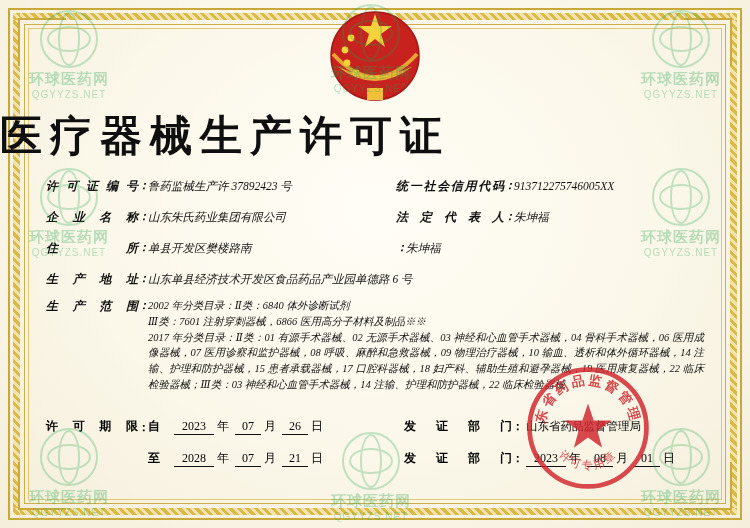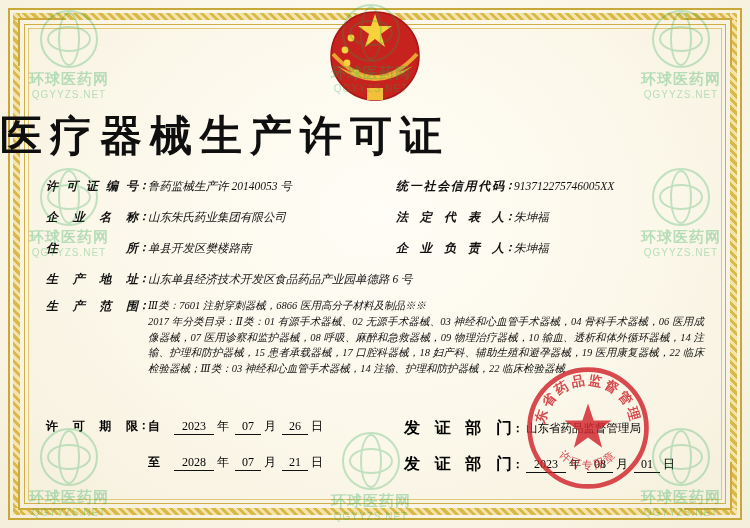--- a/index.html
+++ b/index.html
@@ -86,39 +86,39 @@
     width:108px;flex:none;text-align:justify;text-align-last:justify;
     font-weight:bold;font-size:12px;
   }
   .scope .val{line-height:1.5;font-size:10.5px;text-align:justify;}
   .scope-line{display:block;}
 
   
   .dates{
     position:absolute;left:46px;top:418px;right:46px;font-size:11.5px;
   }
-  .daterow{display:flex;align-items:flex-start;margin-bottom:15px;}
+  .daterow{display:flex;align-items:flex-end;margin-bottom:15px;}
   .dlbl{
     width:92px;flex:none;text-align:justify;text-align-last:justify;
     font-weight:bold;font-size:12px;
   }
   .dcolon{width:10px;flex:none;text-align:center;font-weight:bold;}
   .dfrom{width:26px;flex:none;font-weight:bold;font-size:12px;}
   .dseg{display:flex;align-items:baseline;}
   .dnum{
     display:inline-block;text-align:center;
     border-bottom:1px solid #111;min-width:34px;padding:0 3px;
     font-size:12px;
   }
   .dnum.sm{min-width:20px;}
   .dunit{margin:0 6px 0 3px;font-size:12px;}
   .right-block{margin-left:auto;display:flex;align-items:center;width:300px;}
   .rlbl{
     width:108px;flex:none;text-align:justify;text-align-last:justify;
-    font-weight:bold;font-size:16px;
+    font-weight:bold;font-size:12px;
   }
   .rval{font-size:11.5px;padding-left:4px;}
 
   
   .seal{
     position:absolute;right:96px;bottom:34px;width:132px;height:132px;
     opacity:.82;
   }
 
   
@@ -176,21 +176,21 @@
   </svg>
 
   <div class="title">医疗器械生产许可证</div>
 
   <div class="body">
 
     <div class="two-col" style="margin-bottom:14px;">
       <div class="left">
         <span class="lbl">许可证编号</span>
         <span class="colon">：</span>
-        <span class="val">鲁药监械生产许 20140053 号</span>
+        <span class="val">鲁药监械生产许 37892423 号</span>
       </div>
       <div class="right">
         <span class="lbl-r">统一社会信用代码</span>
         <span class="colon">：</span>
         <span class="val">913712275746005XX</span>
       </div>
     </div>
 
     <div class="two-col" style="margin-bottom:14px;">
       <div class="left">
@@ -205,36 +205,36 @@
       </div>
     </div>
 
     <div class="two-col" style="margin-bottom:14px;">
       <div class="left">
         <span class="lbl">住所</span>
         <span class="colon">：</span>
         <span class="val">单县开发区樊楼路南</span>
       </div>
       <div class="right">
-        <span class="lbl-r">企业负责人</span>
         <span class="colon">：</span>
         <span class="val">朱坤福</span>
       </div>
     </div>
 
     <div class="row" style="margin-bottom:10px;justify-content:flex-end;">
       <span class="lbl">生产地址</span>
       <span class="colon">：</span>
       <span class="val">山东单县经济技术开发区食品药品产业园单德路 6 号</span>
     </div>
 
     <div class="row scope">
       <span class="lbl">生产范围</span>
       <span class="colon">：</span>
       <span class="val">
+        <span class="scope-line">2002 年分类目录：Ⅱ类：6840 体外诊断试剂</span>
         <span class="scope-line">Ⅲ类：7601 注射穿刺器械，6866 医用高分子材料及制品※※</span>
         <span class="scope-line">2017 年分类目录：Ⅱ类：01 有源手术器械、02 无源手术器械、03 神经和心血管手术器械，04 骨科手术器械，06 医用成像器械，07 医用诊察和监护器械，08 呼吸、麻醉和急救器械，09 物理治疗器械，10 输血、透析和体外循环器械，14 注输、护理和防护器械，15 患者承载器械，17 口腔科器械，18 妇产科、辅助生殖和避孕器械，19 医用康复器械，22 临床检验器械；Ⅲ类：03 神经和心血管手术器械，14 注输、护理和防护器械，22 临床检验器械</span>
       </span>
     </div>
   </div>
 
   <div class="dates">
 
     <div class="daterow">
       <span class="dlbl">许可期限</span>

